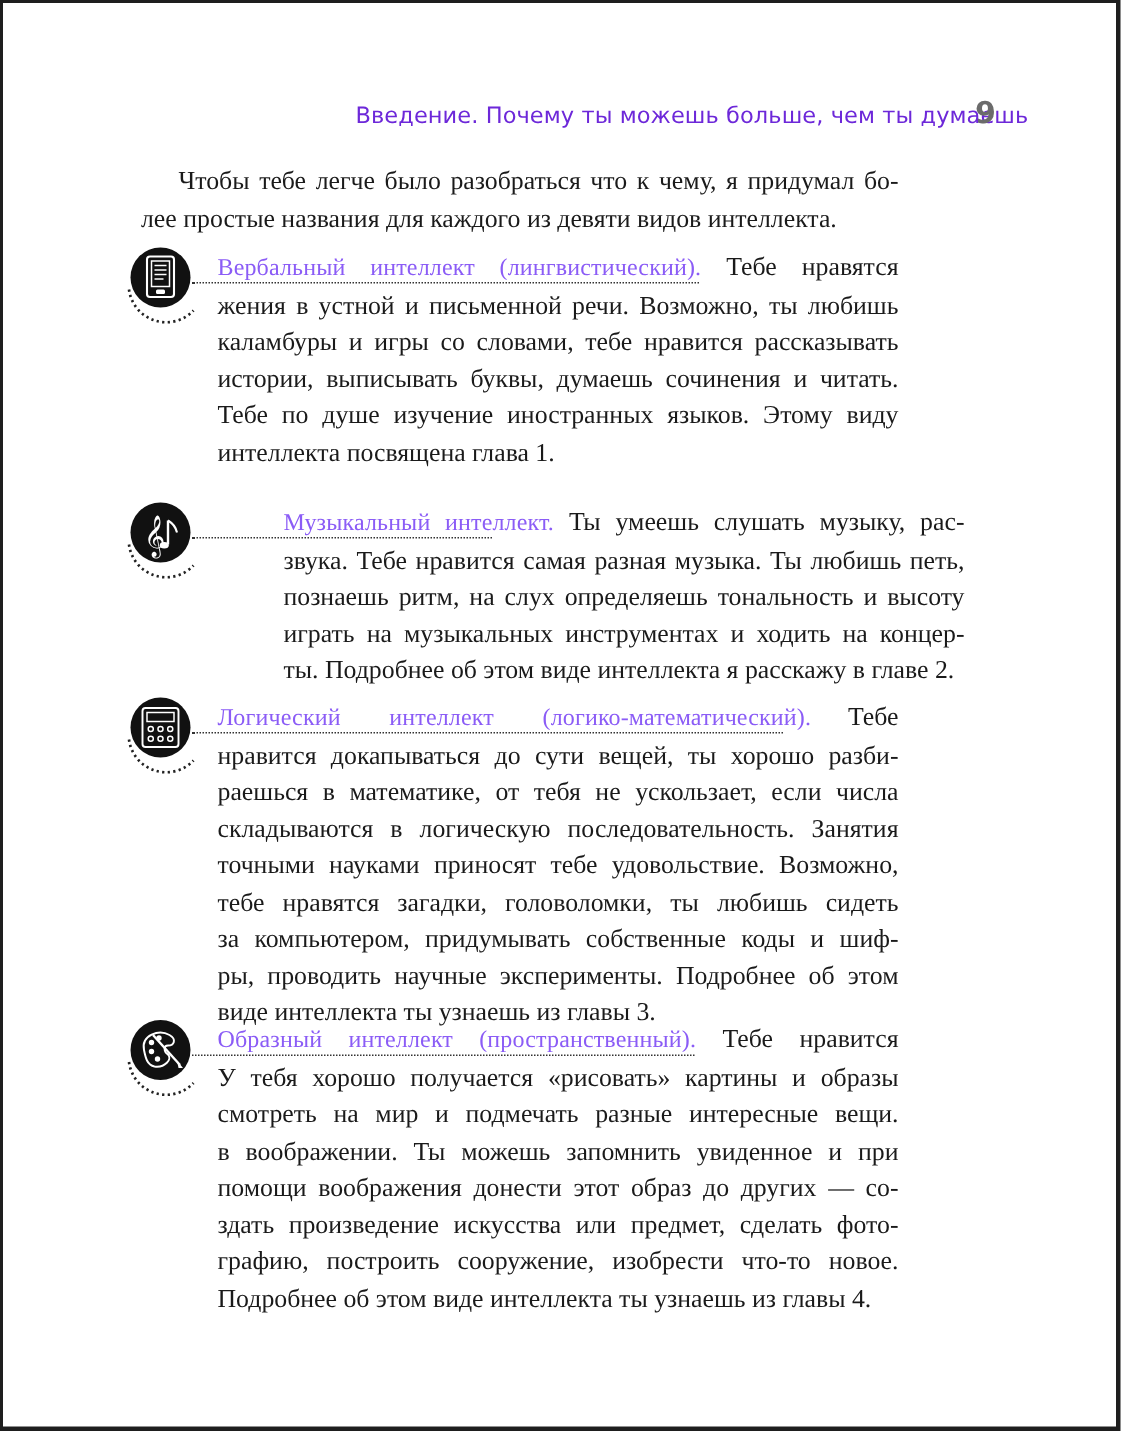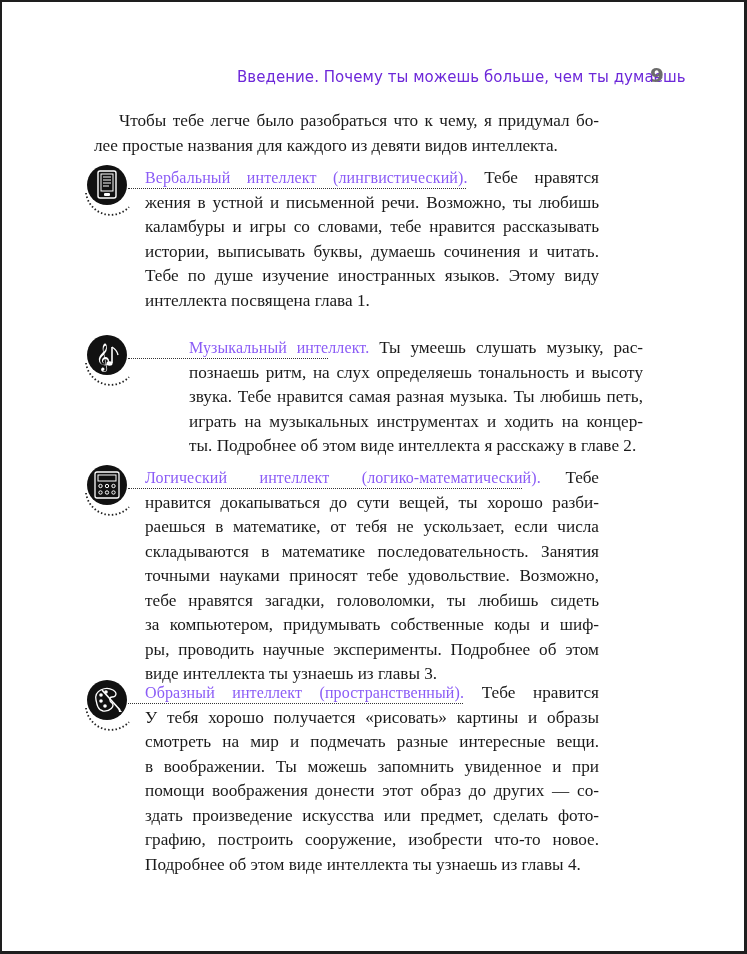--- a/index.html
+++ b/index.html
@@ -113,22 +113,22 @@
       <circle cx="31" cy="22" r="20" fill="#111"></circle>
       <text x="20" y="32" font-family="DejaVu Sans, sans-serif" font-size="24" fill="#fff">𝄞</text>
       <path d="M36 14 L36 30" stroke="#fff" stroke-width="1.6"></path>
       <path d="M36 14 Q41 17 42 22" stroke="#fff" stroke-width="1.4" fill="none"></path>
       <ellipse cx="33.5" cy="30.5" rx="3" ry="2.2" fill="#fff"></ellipse>
     </svg>
   </div>
   <div class="dotted-rule" style="left:126px; top:356px; width:200px;"></div>
   <div class="section serif" style="top:334px;margin-left:44px;">
     <span class="line"><span class="heading">Музыкальный интеллект.</span><span> Ты умеешь слушать музыку, рас-</span></span>
+    <span class="line">звука. Тебе нравится самая разная музыка. Ты любишь петь,</span>
     <span class="line">познаешь ритм, на слух определяешь тональность и высоту</span>
-    <span class="line">звука. Тебе нравится самая разная музыка. Ты любишь петь,</span>
     <span class="line">играть на музыкальных инструментах и ходить на концер-</span>
     <span class="line last">ты. Подробнее об этом виде интеллекта я расскажу в главе 2.</span>
   </div>
 
   <div class="icon-wrap" style="top:461px;">
     <svg width="70" height="56" viewBox="0 0 70 56">
       <path d="M10 30 A25 25 0 0 0 53 44" fill="none" stroke="#222" stroke-width="1.8" stroke-dasharray="1.5 2.2"></path>
       <circle cx="31" cy="22" r="20" fill="#111"></circle>
       <rect x="19" y="9" width="24" height="26" rx="2" fill="none" stroke="#fff" stroke-width="1.3"></rect>
       <rect x="22" y="12" width="18" height="6" fill="none" stroke="#fff" stroke-width="1"></rect>
@@ -138,21 +138,21 @@
       <circle cx="24.5" cy="29.5" r="1.7" fill="none" stroke="#fff" stroke-width="1"></circle>
       <circle cx="31" cy="29.5" r="1.7" fill="none" stroke="#fff" stroke-width="1"></circle>
       <circle cx="37.5" cy="29.5" r="1.7" fill="none" stroke="#fff" stroke-width="1"></circle>
     </svg>
   </div>
   <div class="dotted-rule" style="left:126px; top:486px; width:394px;"></div>
   <div class="section serif" style="top:464px;">
     <span class="line"><span class="heading" style="word-spacing:8px;">Логический интеллект (логико-математический).</span><span> Тебе</span></span>
     <span class="line">нравится докапываться до сути вещей, ты хорошо разби-</span>
     <span class="line">раешься в математике, от тебя не ускользает, если числа</span>
-    <span class="line">складываются в математике последовательность. Занятия</span>
+    <span class="line">складываются в логическую последовательность. Занятия</span>
     <span class="line">точными науками приносят тебе удовольствие. Возможно,</span>
     <span class="line">тебе нравятся загадки, головоломки, ты любишь сидеть</span>
     <span class="line">за компьютером, придумывать собственные коды и шиф-</span>
     <span class="line">ры, проводить научные эксперименты. Подробнее об этом</span>
     <span class="line last">виде интеллекта ты узнаешь из главы 3.</span>
   </div>
 
   <div class="icon-wrap" style="top:676px;">
     <svg width="70" height="56" viewBox="0 0 70 56">
       <path d="M10 30 A25 25 0 0 0 53 44" fill="none" stroke="#222" stroke-width="1.8" stroke-dasharray="1.5 2.2"></path>

